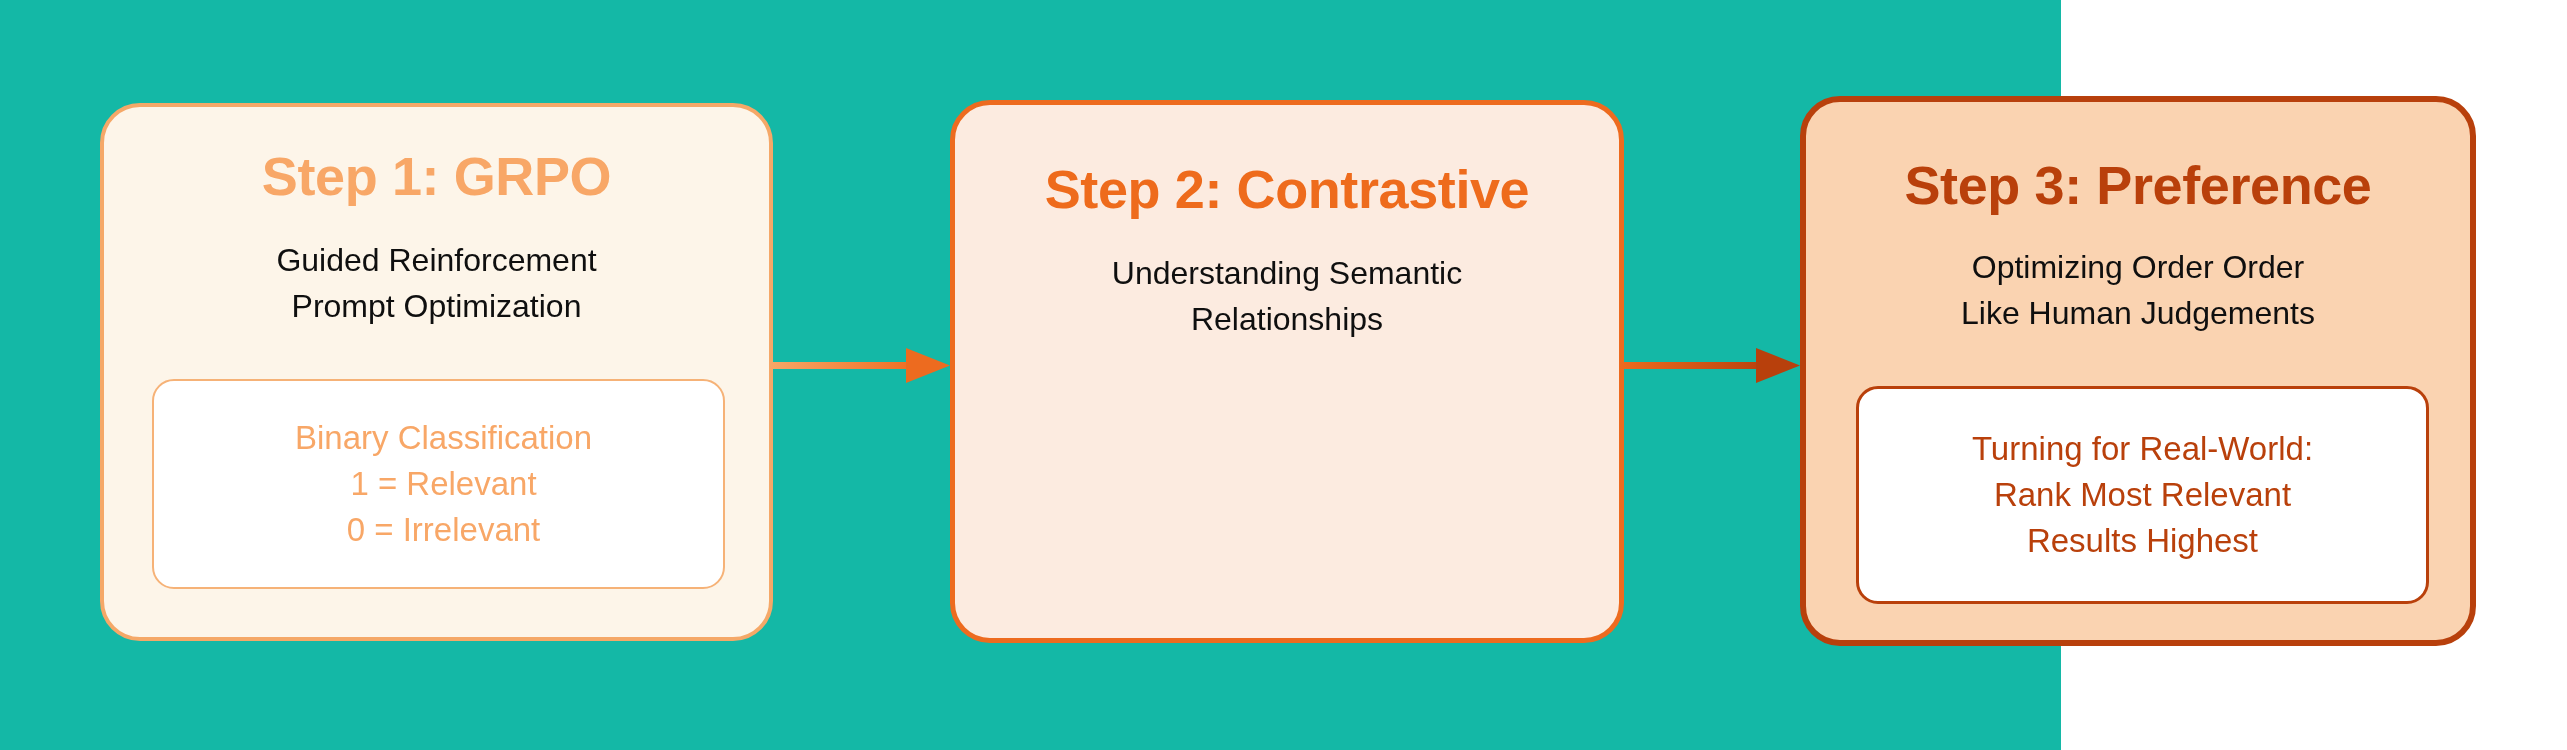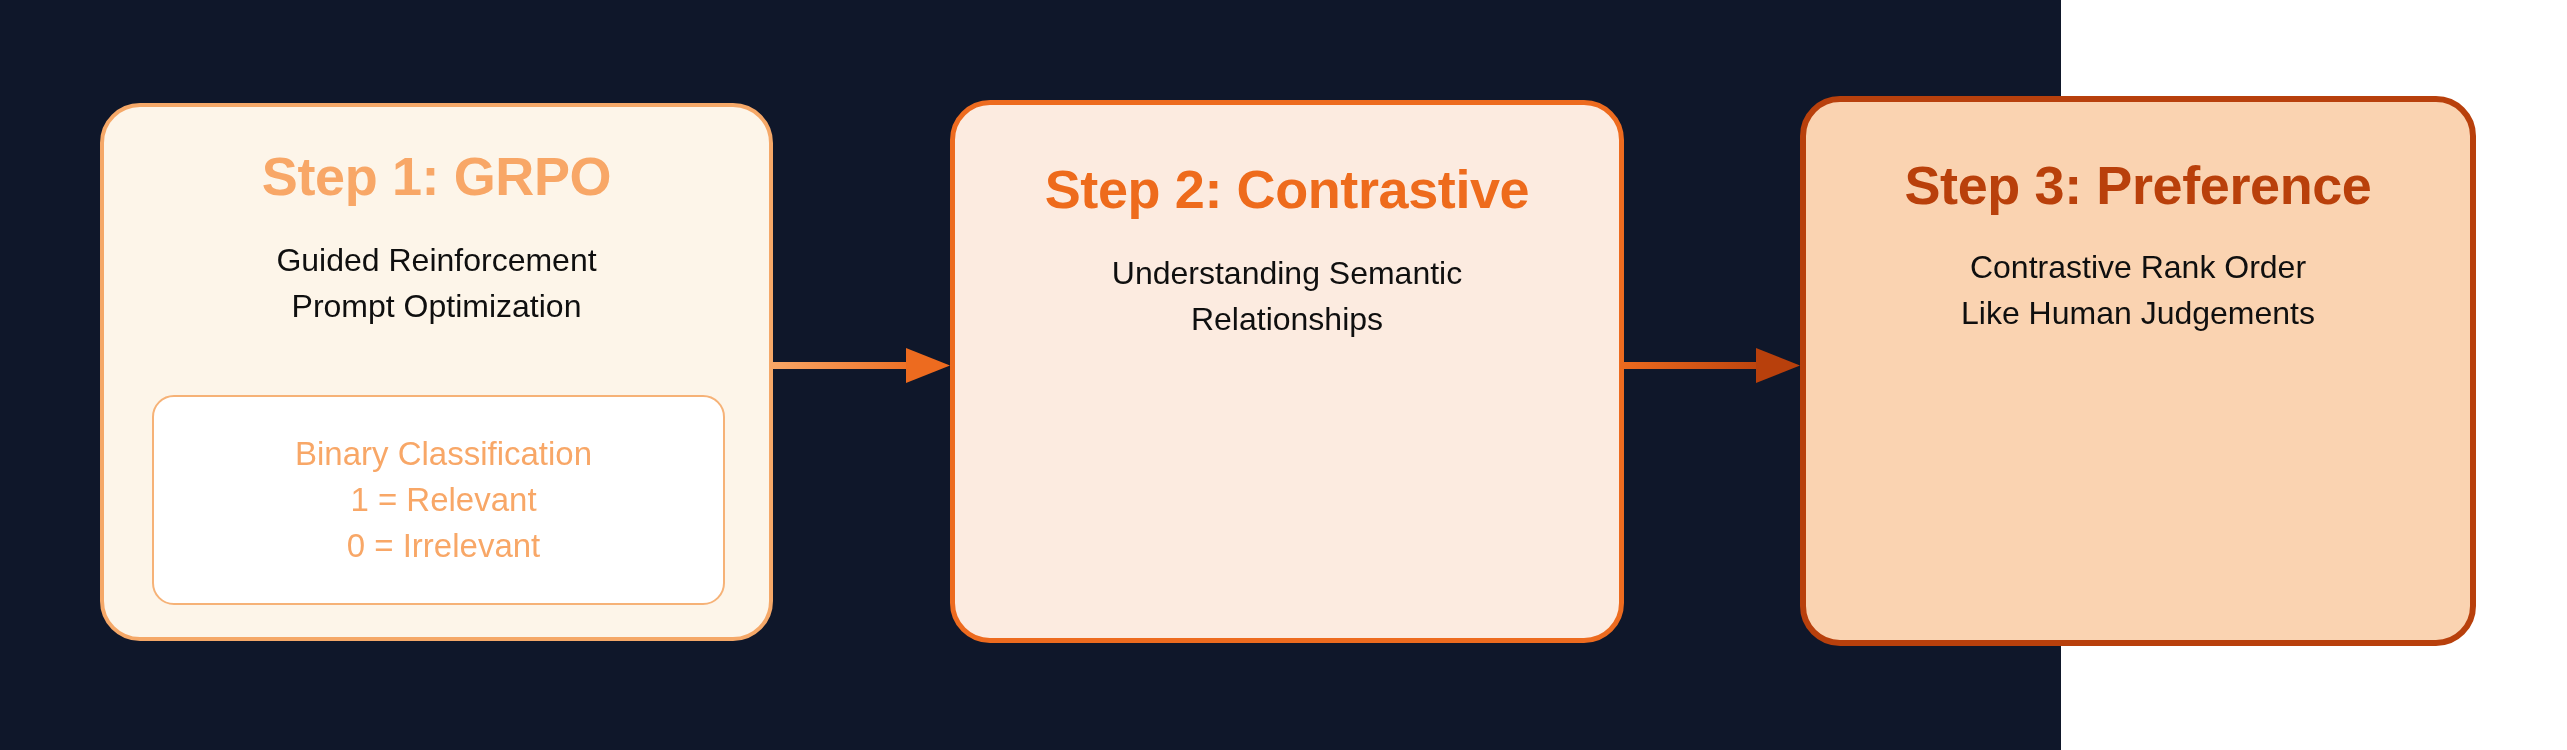--- a/index.html
+++ b/index.html
@@ -12,21 +12,21 @@
     width: 2567px;
     height: 750px;
     font-family: "Liberation Sans", sans-serif;
     overflow: hidden;
   }
 
   #canvas {
     position: relative;
     width: 2061px;
     height: 750px;
-    background: #0f172a;
+    background: #14b8a6;
   }
 
   
   .step-card {
     position: absolute;
     box-sizing: border-box;
     border-style: solid;
     border-radius: 40px;
     display: flex;
     flex-direction: column;
@@ -95,21 +95,21 @@
     text-align: center;
   }
   .detail-text {
     font-size: 33px;
     line-height: 46px;
     white-space: pre-line;
   }
 
   .step-1 .detail-box {
     left: 48px;
-    top: 288px;
+    top: 272px;
     width: 573px;
     height: 210px;
     border-width: 2.5px;
     border-color: #F6B277;
     padding-left: 10px;
   }
   .step-1 .detail-text { color: #F8A767; }
 
   .step-2 .detail-box {
     left: 48px;
@@ -183,17 +183,22 @@
           <stop offset="100%" stop-color="#B8400C"></stop>
         </linearGradient>
       </defs>
       <rect x="0" y="26" width="152" height="7" fill="url(#grad-a2)"></rect>
       <polygon points="136,12 180,29.5 136,47" fill="#B8400C"></polygon>
     </svg>
   </div>
 
   <div class="step-card step-3">
     <div class="step-title">Step 3: Preference</div>
-    <div class="step-subtitle">Contrastive Rank Order
+    <div class="step-subtitle">Optimizing Order Order
 Like Human Judgements</div>
+    <div class="detail-box">
+      <div class="detail-text">Turning for Real-World:
+Rank Most Relevant
+Results Highest</div>
+    </div>
   </div>
 
 </div>
 
 </body></html>

